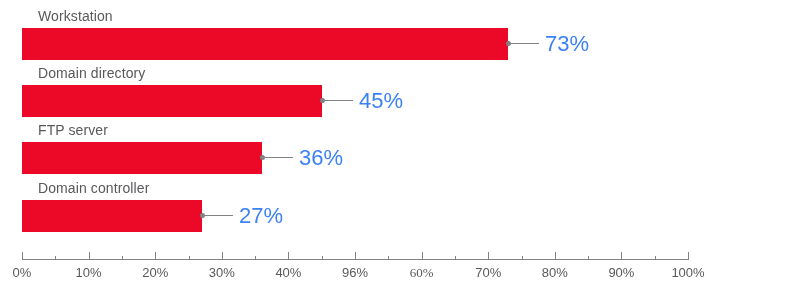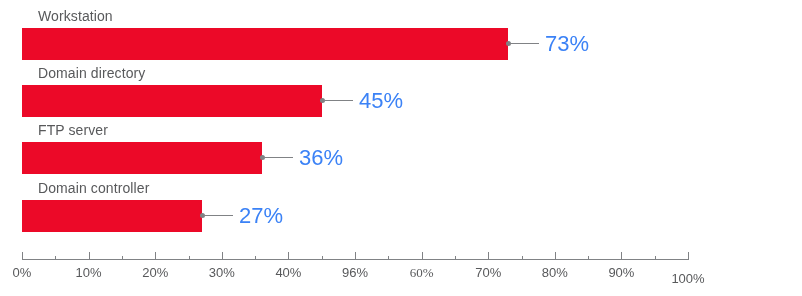--- a/index.html
+++ b/index.html
@@ -160,17 +160,17 @@
         <div class="tick-label" style="left: 355px;">96%</div>
         <div class="tick-major" style="left: 421.6px;"></div>
         <div class="tick-label" style="left: 421.6px; font-family: Liberation Serif, serif;">60%</div>
         <div class="tick-major" style="left: 488.2px;"></div>
         <div class="tick-label" style="left: 488.2px;">70%</div>
         <div class="tick-major" style="left: 554.8px;"></div>
         <div class="tick-label" style="left: 554.8px;">80%</div>
         <div class="tick-major" style="left: 621.4px;"></div>
         <div class="tick-label" style="left: 621.4px;">90%</div>
         <div class="tick-major" style="left: 688px;"></div>
-        <div class="tick-label" style="left: 688px; margin-top: 6px;">100%</div>
+        <div class="tick-label" style="left: 688px;">100%</div>
       </div>
   </div>
 
 </div>
 
 </body></html>

